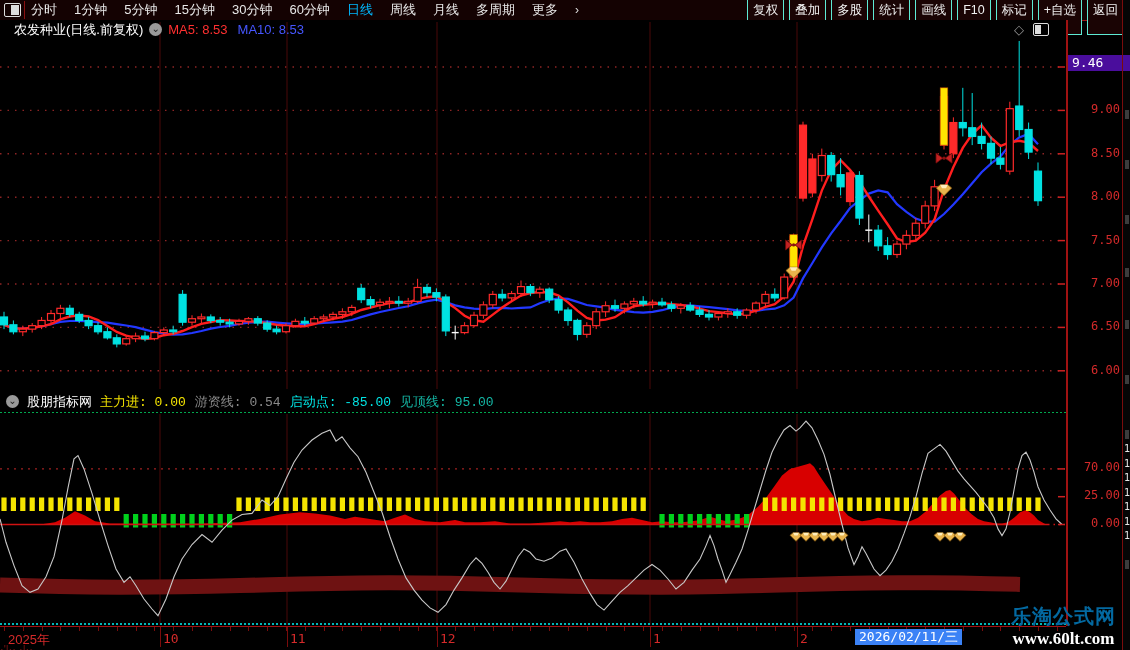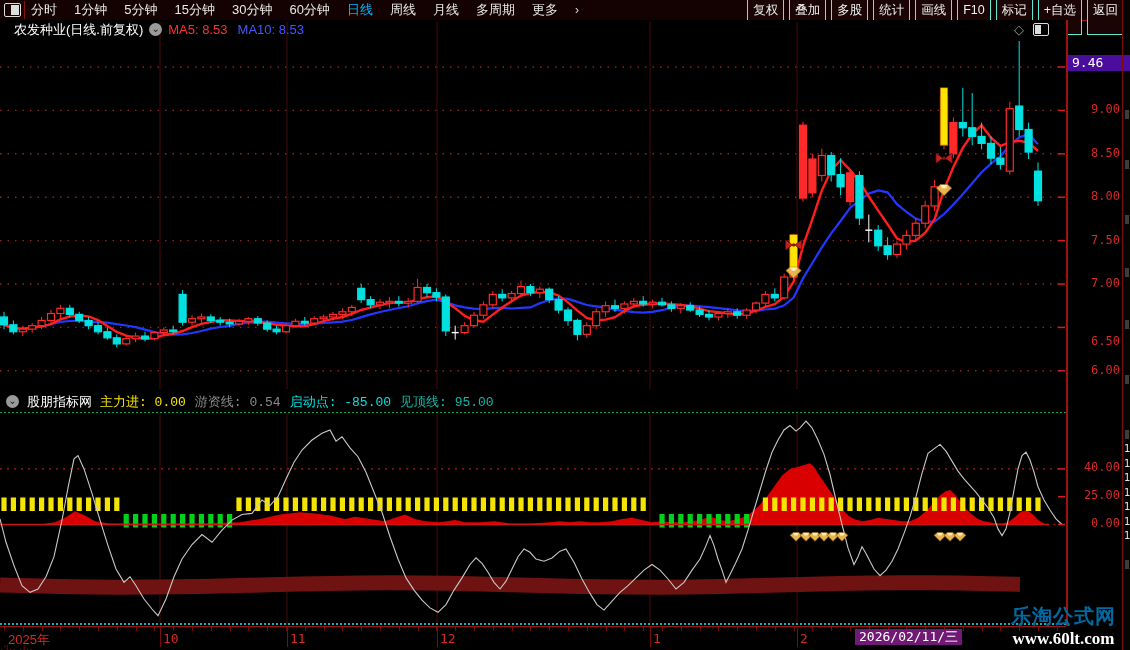--- a/index.html
+++ b/index.html
@@ -45,21 +45,21 @@
   .strip-purple{position:absolute;left:0;width:8px;top:55px;height:16px;background:#4a0d9c;}
   
   .ind-header{position:absolute;left:0;top:391px;height:21px;display:flex;align-items:center;font-size:13px;z-index:5;}
   .ind-name{color:#fff;margin-left:2px;margin-right:8px;}
   .ind-field{margin-right:9px;white-space:nowrap;font-family:Liberation Mono, monospace;}
   
   .timeline{position:absolute;left:0;top:626px;width:1066px;height:24px;border-top:1px solid #a01212;background:#000;}
   .tl-label{position:absolute;top:4px;color:#d42a2a;font-size:13px;font-family:"DejaVu Sans Mono",monospace;white-space:nowrap;}
   .tl-year{font-family:"Liberation Sans",sans-serif;}
   .tl-vline{position:absolute;top:0;width:1px;height:20px;background:#7a0c0c;}
-  .tl-badge{position:absolute;top:2px;height:16px;background:#701a75;color:#fff;font-size:13px;
+  .tl-badge{position:absolute;top:2px;height:16px;background:#3b82f6;color:#fff;font-size:13px;
             line-height:16px;padding:0 4px;font-family:"DejaVu Sans Mono",monospace;}
   .tl-dots{position:absolute;left:0;top:-4px;width:1066px;height:0;border-top:2px dotted #00b8b8;}
   .cutoff{position:absolute;left:0;top:644px;width:140px;height:6px;overflow:hidden;color:#7a1212;
           font-size:11px;line-height:11px;}
   
   .watermark{position:absolute;right:14px;bottom:2px;text-align:center;z-index:20;}
   .wm1{color:#0369a1;font-size:20px;font-weight:bold;letter-spacing:1px;line-height:26px;}
   .wm2{color:#fff;font-size:17px;font-weight:bold;font-family:"Liberation Serif",serif;line-height:19px;}
 </style>
 </head>
@@ -517,23 +517,23 @@
       <line x1="1058" y1="496.7" x2="1065" y2="496.7" stroke="#c22" stroke-width="1.5"></line>
       <line x1="1058" y1="524.5" x2="1065" y2="524.5" stroke="#c22" stroke-width="1.5"></line>
     </svg>
 
   <div class="axis-col" id="axis-col">
       <div class="axis-label" style="top: 82px;">9.00</div>
       <div class="axis-label" style="top: 126px;">8.50</div>
       <div class="axis-label" style="top: 169px;">8.00</div>
       <div class="axis-label" style="top: 213px;">7.50</div>
       <div class="axis-label" style="top: 256px;">7.00</div>
-      <div class="axis-label" style="top: 299px; margin-top: 15px;">6.50</div>
+      <div class="axis-label" style="top: 299px;">6.50</div>
       <div class="axis-label" style="top: 343px;">6.00</div>
-      <div class="axis-label" style="top: 440px;">40.00</div>
+      <div class="axis-label" style="top: 440px;">70.00</div>
       <div class="axis-label" style="top: 468px;">25.00</div>
       <div class="axis-label" style="top: 496px;">0.00</div>
       <div class="axis-badge" style="top: 35px;">9.46</div>
     </div>
 
   <div class="right-strip" id="right-strip">
     <div class="strip-purple"></div>
   <div class="strip-frag" style="top: 110px; height: 9px;"></div>
       <div class="strip-frag" style="top: 160px; height: 9px;"></div>
       <div class="strip-frag" style="top: 215px; height: 9px;"></div>

